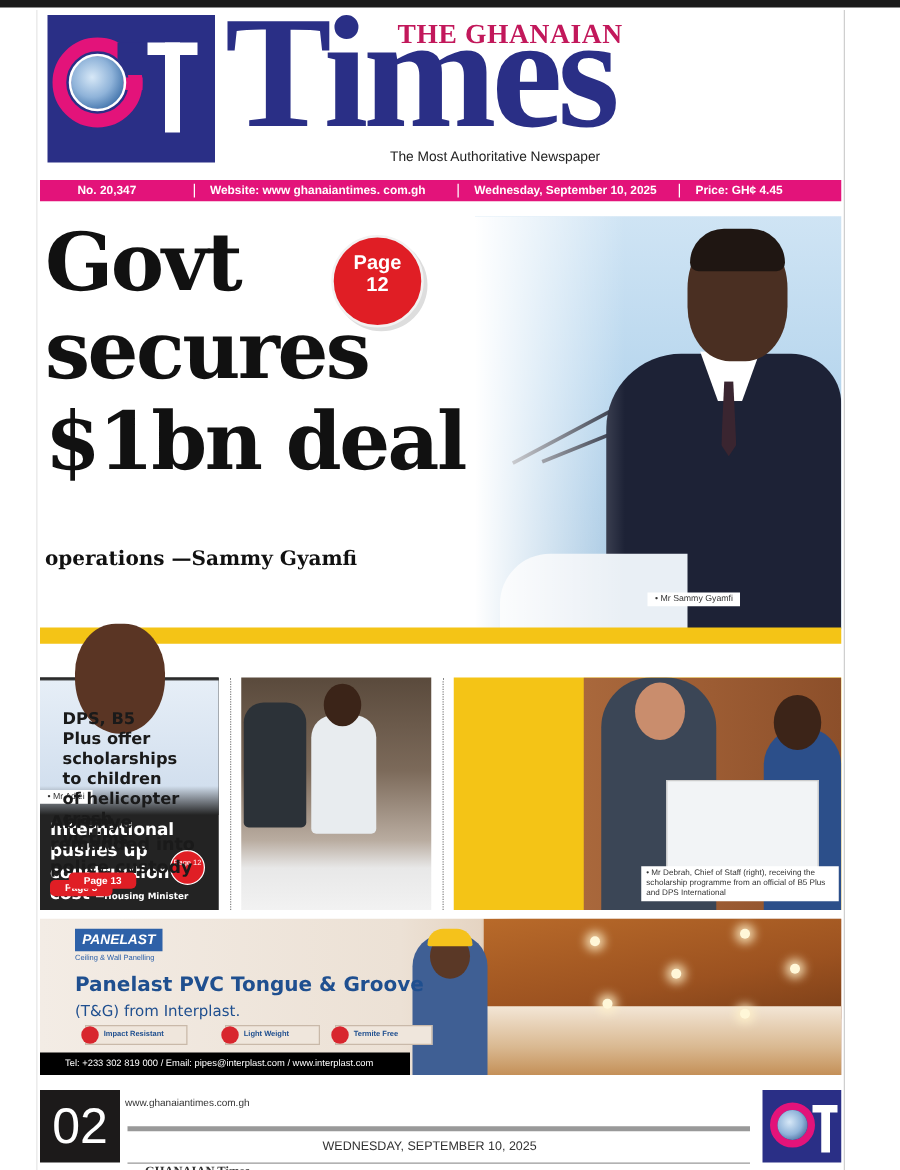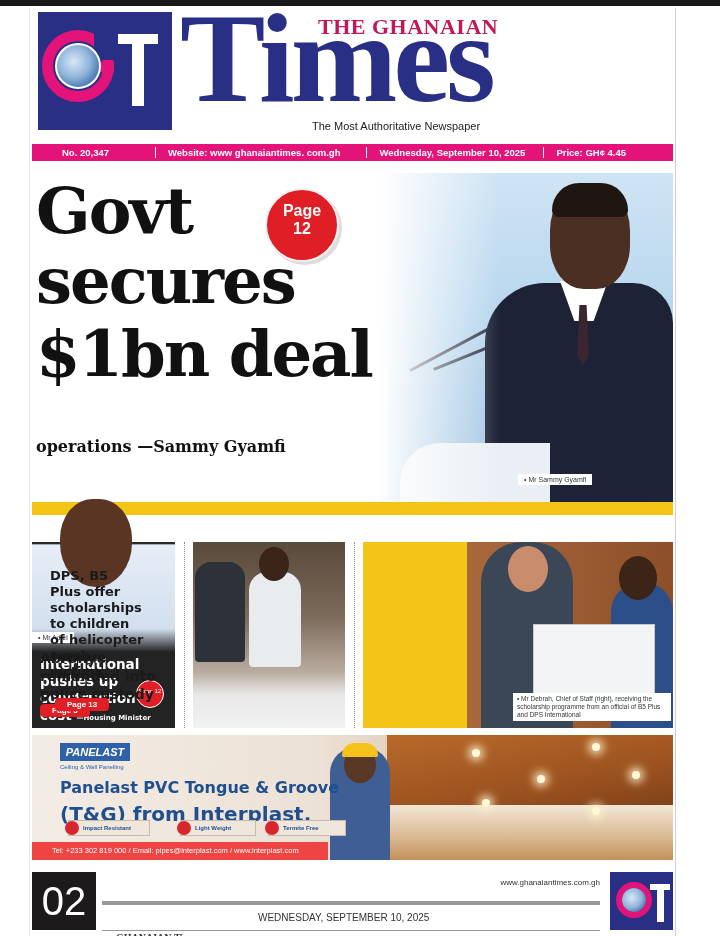--- a/index.html
+++ b/index.html
@@ -87,28 +87,28 @@
   .ad-ceiling { left:355px; top:0; width:286px; height:80px; background:linear-gradient(170deg, #b86a2a 0%, #9c5220 60%, #7a3e18 100%); }
   .ad-wall { left:355px; top:70px; width:286px; height:55px; background:linear-gradient(180deg, #f3e6d6 0%, #d9b890 60%, #c49058 100%); }
   .ad-light { width:8px; height:8px; border-radius:50%; background:#fff7d8; box-shadow:0 0 8px 4px rgba(255,240,200,0.8); }
   .ad-worker { left:298px; top:12px; width:60px; height:113px; background:#3f5f94; border-radius:26px 26px 0 0; }
   .ad-worker-head { left:312px; top:12px; width:32px; height:36px; border-radius:50%; background:#5a3826; }
   .ad-helmet { left:310px; top:8px; width:36px; height:14px; border-radius:18px 18px 2px 2px; background:#f5c21b; }
   .ad-brand { left:30px; top:735px; width:70px; height:18px; background:#2e61a8; color:#fff; font-weight:bold; font-style:italic; font-size:11px; line-height:18px; text-align:center; }
   .ad-brand span { position:relative; }
   .ad-brand-sub { left:30px; top:756px; font-size:6px; color:#2e61a8; }
   .ad-title { left:30px; top:770px; font-weight:bold; font-size:16px; color:#1f4f8f; font-family:"DejaVu Sans", sans-serif; }
-  .ad-title2 { left:30px; top:794px; font-size:20px; color:#1f4f8f; font-family:"DejaVu Sans", sans-serif;font-weight:bold; }
+  .ad-title2 { left:30px; top:794px; font-size:12px; color:#1f4f8f; font-family:"DejaVu Sans", sans-serif; }
   .ad-feat { top:812px; height:16px; border:1px solid #c9b9a9; background:#efe6dc; font-size:6px; font-weight:bold; color:#1f4f8f; display:flex; align-items:center; gap:4px; padding-right:8px; box-sizing:border-box; }
   .ad-feat i { display:inline-block; width:14px; height:14px; border-radius:50%; background:#d8262e; margin-left:-4px; }
-  .ad-footer { left:2px; top:834px; width:296px; height:18px; background:#ef4444; color:#fff; font-size:7.5px; line-height:18px; padding-left:20px; box-sizing:border-box; }
+  .ad-footer { left:2px; top:834px; width:296px; height:18px; background:#000000; color:#fff; font-size:7.5px; line-height:18px; padding-left:20px; box-sizing:border-box; }
 
   
   .folio-num { left:2px; top:864px; width:64px; height:58px; background:#1c1a1a; color:#fff; font-size:40px; line-height:58px; text-align:center; font-family:"Liberation Sans", sans-serif; }
-  .folio-url { left:70px; top:870px; width:500px; text-align:right; font-size:8px; color:#333; }
+  .folio-url { left:70px; top:870px; width:500px; text-align:left; font-size:8px; color:#333; }
   .folio-rule { left:72px; top:893px; width:498px; height:4px; background:#999; }
   .folio-pub { left:86px; top:904px; font-family:"Liberation Serif", serif; font-weight:bold; font-size:10px; color:#333;margin-top:20px; }
   .folio-date { left:228px; top:904px; font-size:10px; color:#333; }
   .folio-bottom { left:72px; top:922px; width:498px; height:1px; background:#999; }
   .folio-logo { left:580px; top:864px; width:63px; height:58px; background:#2a2f86; }
   .fl-g { left:586px; top:874px; width:36px; height:36px; border-radius:50%; border:6px solid #e3137a; box-sizing:border-box; }
   .fl-globe { left:592px; top:880px; width:24px; height:24px; border-radius:50%; background:radial-gradient(circle at 40% 40%, #d7e8f7 0%, #8fb3d9 50%, #22407a 100%); }
   .fl-t1 { left:620px; top:876px; width:20px; height:6px; background:#fff; }
   .fl-t2 { left:627px; top:876px; width:7px; height:38px; background:#fff; }
 </style>

